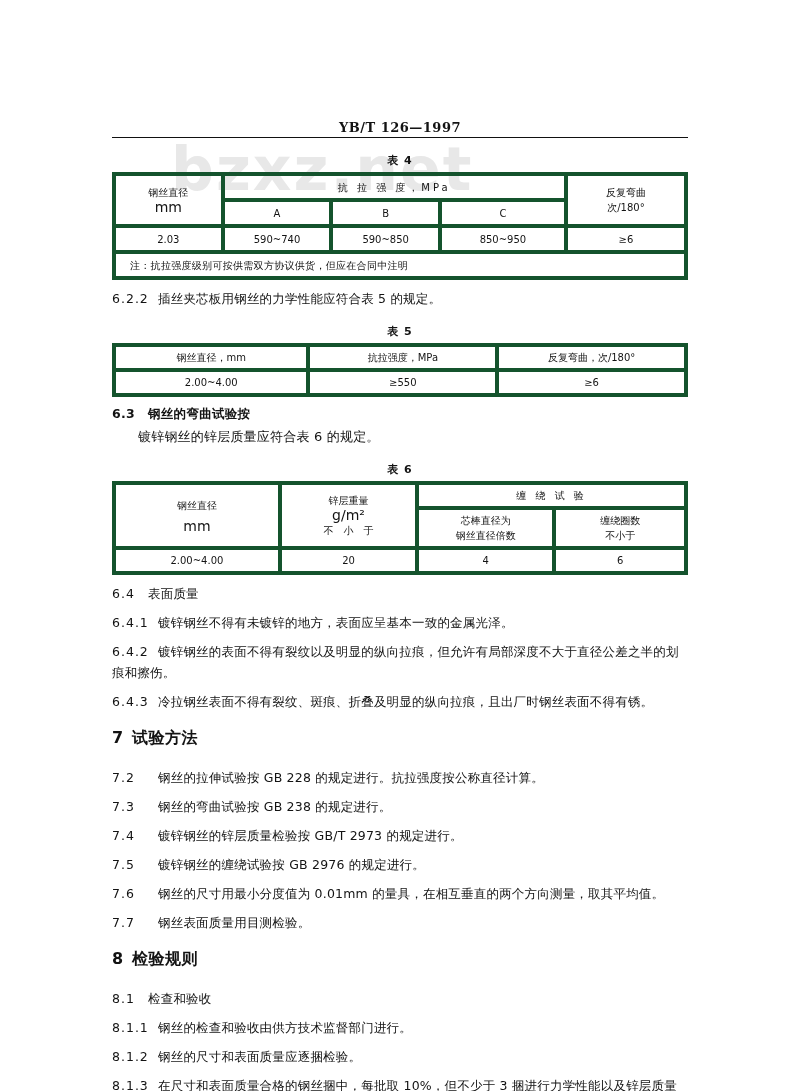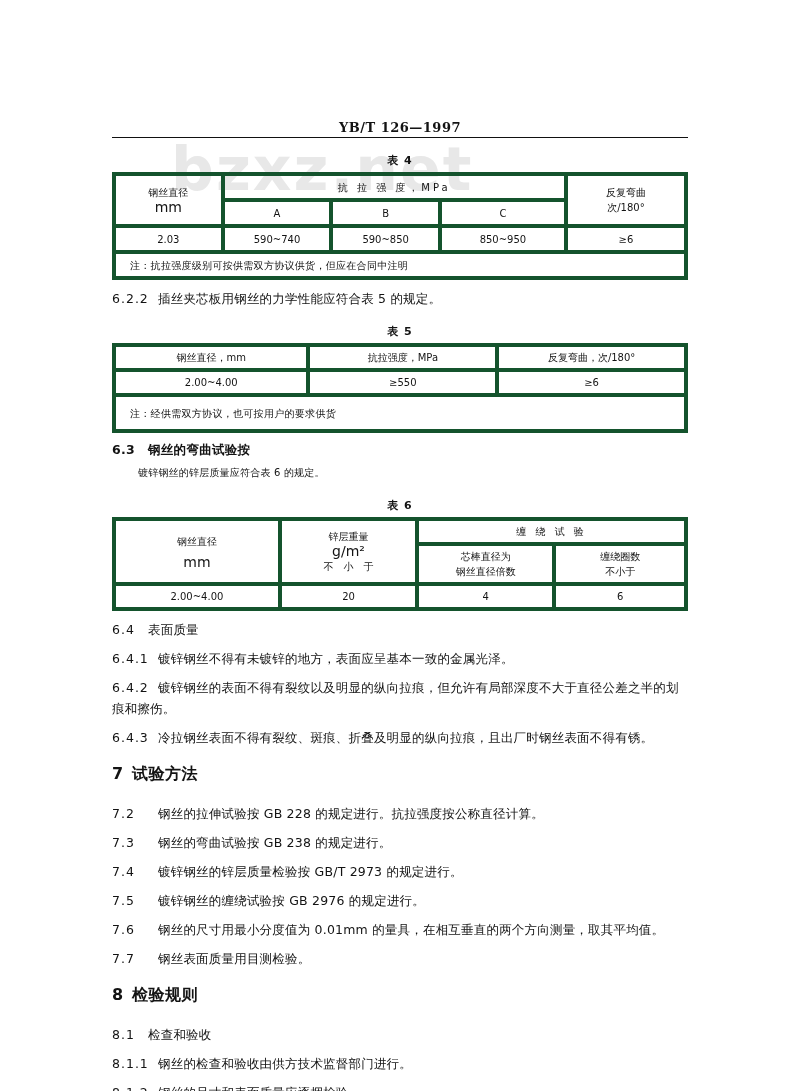--- a/index.html
+++ b/index.html
@@ -112,21 +112,21 @@
     letter-spacing: 0.5px;
   }
   .secttl .num { display: inline-block; min-width: 20px; }
   .subttl {
     font-size: 12.5px;
     margin: 9px 0 0 0;
     letter-spacing: 0.3px;
   }
   .subttl .num { display: inline-block; min-width: 36px; }
   .indent {
-    font-size: 10px;
+    font-size: 13px;
     line-height: 21px;
     margin: 3px 0 0 0;
     padding-left: 26px;
     letter-spacing: 0.2px;
   }
   .gap-sm { height: 6px; }
   .blk { font-weight: bold; }
 </style>
 </head>
 <body>
@@ -195,23 +195,20 @@
             <tr>
           <td>钢丝直径，mm</td>
           <td>抗拉强度，MPa</td>
           <td>反复弯曲，次/180°</td>
         </tr>
         <tr>
           <td>2.00~4.00</td>
           <td>≥550</td>
           <td>≥6</td>
         </tr>
-        <tr>
-          <td colspan="3" class="notecell">注：经供需双方协议，也可按用户的要求供货</td>
-        </tr>
       </tbody>
         </table>
 
       <div class="subttl blk">
         <span class="num">6.3</span><span>钢丝的弯曲试验按</span>
       </div>
       <div class="indent">镀锌钢丝的锌层质量应符合表 6 的规定。</div>
 
       <div class="tcap">表 6</div>
       <table class="std">

